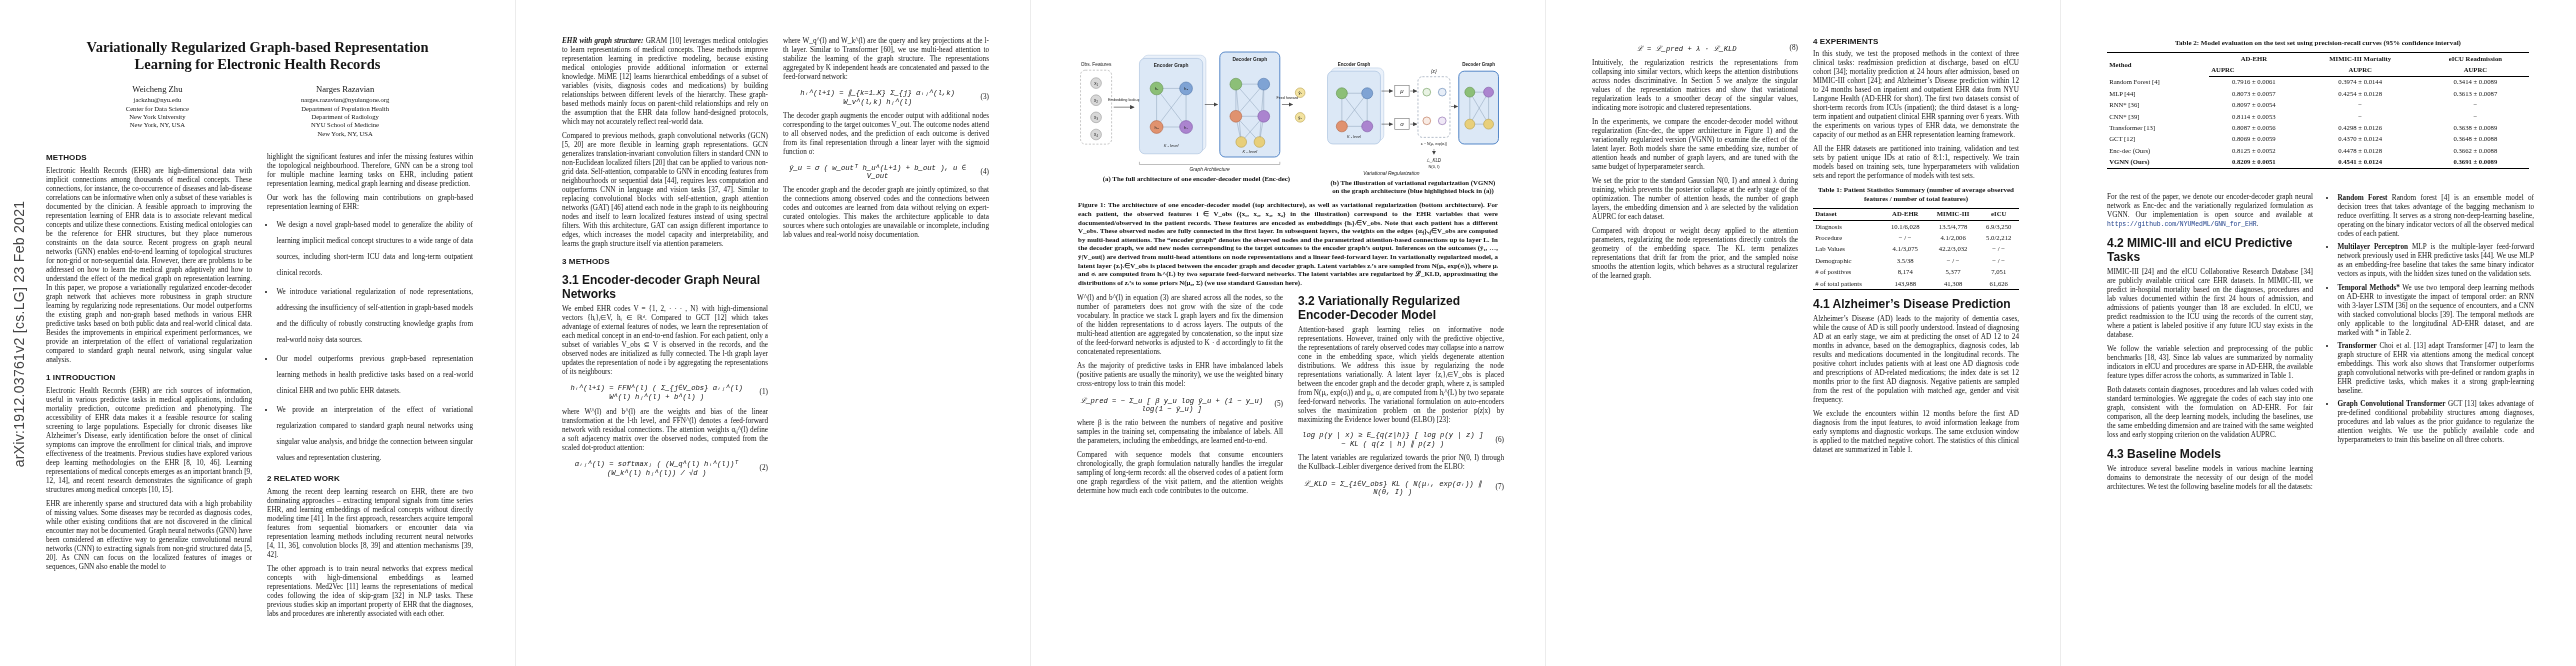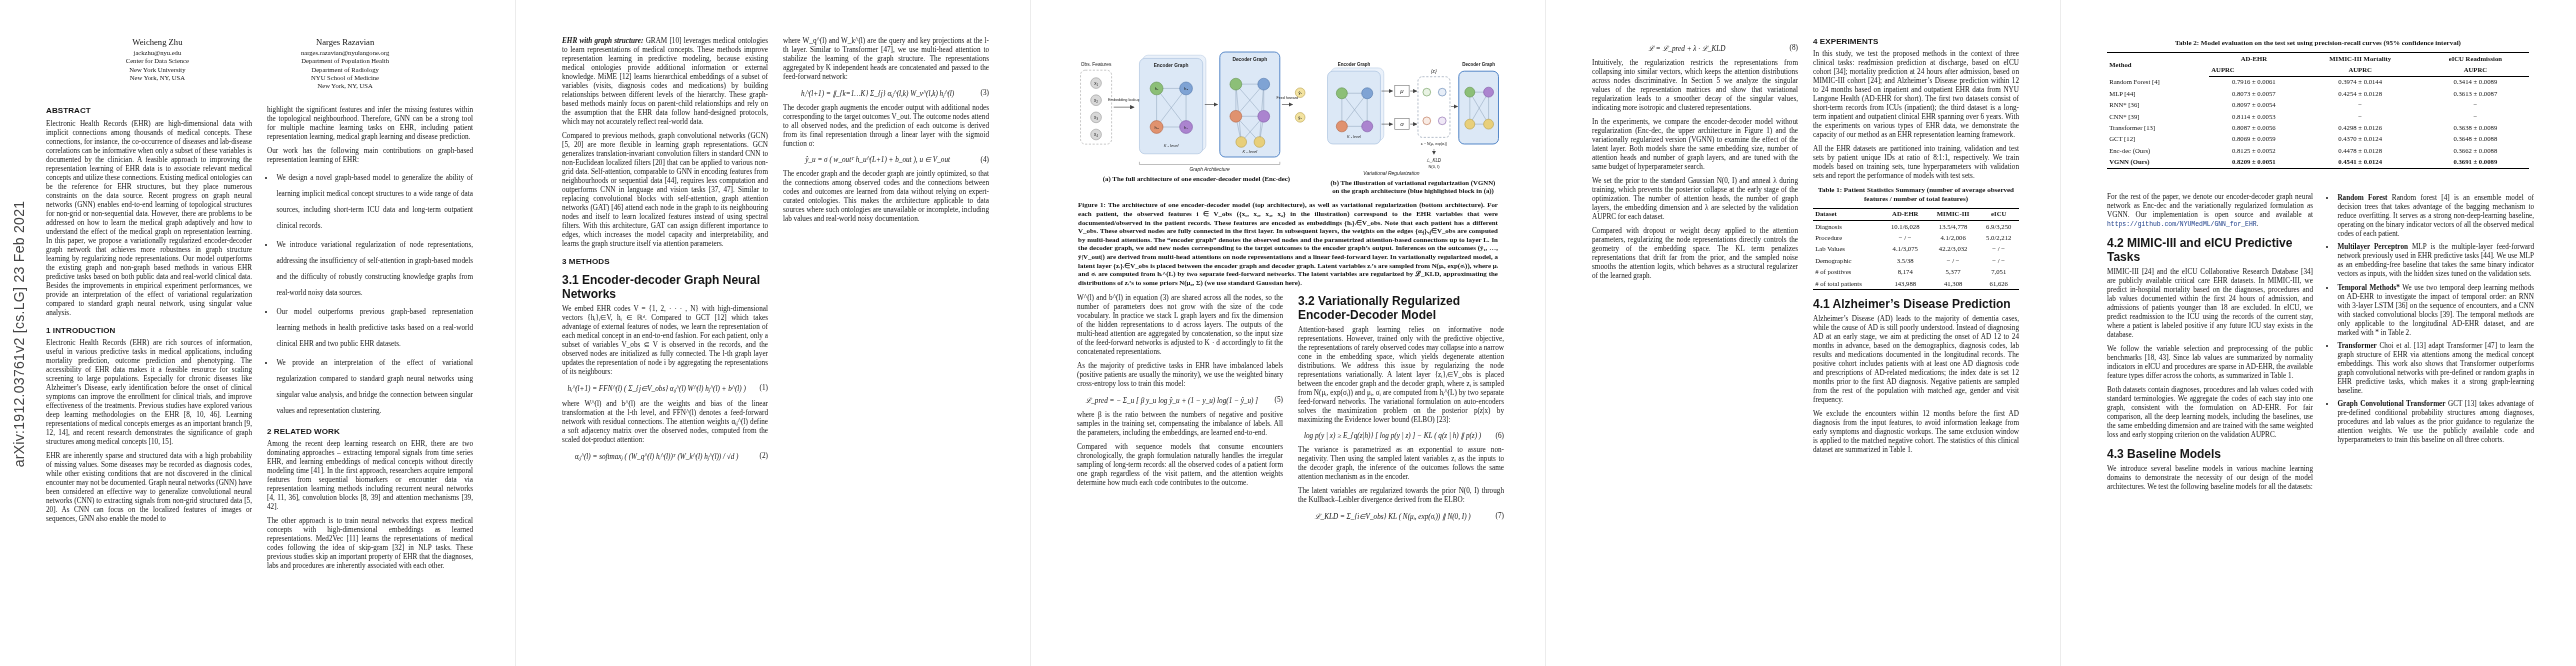--- a/index.html
+++ b/index.html
@@ -19,21 +19,21 @@
   h2.sec { font-family:"Liberation Sans", sans-serif; font-size:8px; font-weight:bold; margin:8.3px 0 4.4px; letter-spacing:0.1px; }
   h3.subsec { font-family:"Liberation Sans", sans-serif; font-size:12px; font-weight:bold; margin:7.2px 0 3.9px; }
   p.body { font-size:7.2px; line-height:9px; text-align:justify; margin-bottom:5px; }
   p.body .lead { font-weight:bold; font-style:italic; }
   ul.contrib { margin:2.2px 0 5.6px; padding-left:9.4px; font-size:7.2px; line-height:16px; text-align:justify; }
   ul.contrib li { margin-bottom:2.8px; }
   ul.baselines { margin:1.1px 0 5.6px; padding-left:9.4px; font-size:7.2px; line-height:9px; text-align:justify; }
   ul.baselines li { margin-bottom:4.4px; }
   ul.baselines .blead { font-weight:bold; }
   .eq { display:flex; align-items:center; margin:6.1px 0; font-size:7.2px; }
-  .eq .math { flex:1; text-align:center; font-style:italic; font-family:Liberation Serif, serif; }
+  .eq .math { flex:1; text-align:center; font-style:italic; font-family:Liberation Mono, monospace; }
   .eq .num { width:16.7px; text-align:right; font-style:normal; }
   a.repo { font-family:"Liberation Mono", monospace; font-size:6.4px; color:#20408a; text-decoration:none; }
 
   
   .arxiv-stamp { position:absolute; left:11px; top:50%; transform-origin:0 0;
                  transform:rotate(-90deg) translateX(-50%); white-space:nowrap;
                  font-family:"Liberation Sans", sans-serif; font-size:14px; color:#454545; letter-spacing:0.3px; }
 
   
   .figwrap { margin-bottom:6.7px; }
@@ -54,40 +54,41 @@
   table.acm tr.best td { font-weight:bold; }
   .t2wrap { margin-bottom:24px; }
 </style>
 </head>
 <body>
 
 <div class="strip">
 
   <div class="page">
     <div class="arxiv-stamp">arXiv:1912.03761v2  [cs.LG]  23 Feb 2021</div>
+    <h1 class="title">Variationally Regularized Graph-based Representation Learning for Electronic Health Records</h1>
     <div class="authors">
       <div class="author">
         <div class="name">Weicheng Zhu</div>
         <div class="line">jackzhu@nyu.edu</div>
         <div class="line">Center for Data Science</div>
         <div class="line">New York University</div>
         <div class="line">New York, NY, USA</div>
       </div>
       <div class="author">
         <div class="name">Narges Razavian</div>
         <div class="line">narges.razavian@nyulangone.org</div>
         <div class="line">Department of Population Health</div>
         <div class="line">Department of Radiology</div>
         <div class="line">NYU School of Medicine</div>
         <div class="line">New York, NY, USA</div>
       </div>
     </div>
     <div class="cols">
       <div class="col">
-        <h2 class="sec" style="margin-top:0">ABSTRACT</h2>
+        <h2 class="sec" style="margin-top:0">METHODS</h2>
         <p class="body">Electronic Health Records (EHR) are high-dimensional data with implicit connections among thousands of medical concepts. These connections, for instance, the co-occurrence of diseases and lab-disease correlations can be informative when only a subset of these variables is documented by the clinician. A feasible approach to improving the representation learning of EHR data is to associate relevant medical concepts and utilize these connections. Existing medical ontologies can be the reference for EHR structures, but they place numerous constraints on the data source. Recent progress on graph neural networks (GNN) enables end-to-end learning of topological structures for non-grid or non-sequential data. However, there are problems to be addressed on how to learn the medical graph adaptively and how to understand the effect of the medical graph on representation learning. In this paper, we propose a variationally regularized encoder-decoder graph network that achieves more robustness in graph structure learning by regularizing node representations. Our model outperforms the existing graph and non-graph based methods in various EHR predictive tasks based on both public data and real-world clinical data. Besides the improvements in empirical experiment performances, we provide an interpretation of the effect of variational regularization compared to standard graph neural network, using singular value analysis.</p>
         <h2 class="sec">1 INTRODUCTION</h2>
         <p class="body">Electronic Health Records (EHR) are rich sources of information, useful in various predictive tasks in medical applications, including mortality prediction, outcome prediction and phenotyping. The accessibility of EHR data makes it a feasible resource for scaling screening to large populations. Especially for chronic diseases like Alzheimer’s Disease, early identification before the onset of clinical symptoms can improve the enrollment for clinical trials, and improve effectiveness of the treatments. Previous studies have explored various deep learning methodologies on the EHR [8, 10, 46]. Learning representations of medical concepts emerges as an important branch [9, 12, 14], and recent research demonstrates the significance of graph structures among medical concepts [10, 15].</p>
         <p class="body">EHR are inherently sparse and structured data with a high probability of missing values. Some diseases may be recorded as diagnosis codes, while other existing conditions that are not discovered in the clinical encounter may not be documented. Graph neural networks (GNN) have been considered an effective way to generalize convolutional neural networks (CNN) to extracting signals from non-grid structured data [5, 20]. As CNN can focus on the localized features of images or sequences, GNN also enable the model to</p>
       </div>
       <div class="col">
         <p class="body">highlight the significant features and infer the missing features within the topological neighbourhood. Therefore, GNN can be a strong tool for multiple machine learning tasks on EHR, including patient representation learning, medical graph learning and disease prediction.</p>
         <p class="body">Our work has the following main contributions on graph-based representation learning of EHR:</p>
         <ul class="contrib">
           <li>We design a novel graph-based model to generalize the ability of learning implicit medical concept structures to a wide range of data sources, including short-term ICU data and long-term outpatient clinical records.</li>
@@ -114,21 +115,21 @@
           <span class="math">hᵢ^(l+1) = FFN^(l) ( Σ_{j∈V_obs} αᵢⱼ^(l) W^(l) hⱼ^(l) + b^(l) )</span>
           <span class="num">(1)</span>
         </div>
         <p class="body">where W^(l) and b^(l) are the weights and bias of the linear transformation at the l-th level, and FFN^(l) denotes a feed-forward network with residual connections. The attention weights αᵢⱼ^(l) define a soft adjacency matrix over the observed nodes, computed from the scaled dot-product attention:</p>
         <div class="eq">
           <span class="math">αᵢⱼ^(l) = softmaxⱼ ( (W_q^(l) hᵢ^(l))ᵀ (W_k^(l) hⱼ^(l)) / √d )</span>
           <span class="num">(2)</span>
         </div>
       </div>
       <div class="col">
-        <p class="body">where W_q^(l) and W_k^(l) are the query and key projections at the l-th layer. Similar to Transformer [47], we use multi-head attention to stabilize the learning of the graph structure. The representations aggregated by K independent heads are concatenated and passed to the feed-forward network:</p>
+        <p class="body">where W_q^(l) and W_k^(l) are the query and key projections at the l-th layer. Similar to Transformer [60], we use multi-head attention to stabilize the learning of the graph structure. The representations aggregated by K independent heads are concatenated and passed to the feed-forward network:</p>
         <div class="eq">
           <span class="math">hᵢ^(l+1) = ∥_{k=1…K} Σ_{j} αᵢⱼ^(l,k) W_v^(l,k) hⱼ^(l)</span>
           <span class="num">(3)</span>
         </div>
         <p class="body">The decoder graph augments the encoder output with additional nodes corresponding to the target outcomes V_out. The outcome nodes attend to all observed nodes, and the prediction of each outcome is derived from its final representation through a linear layer with the sigmoid function σ:</p>
         <div class="eq">
           <span class="math">ŷ_u = σ ( w_outᵀ h_u^(L+1) + b_out ),   u ∈ V_out</span>
           <span class="num">(4)</span>
         </div>
         <p class="body">The encoder graph and the decoder graph are jointly optimized, so that the connections among observed codes and the connections between codes and outcomes are learned from data without relying on expert-curated ontologies. This makes the architecture applicable to data sources where such ontologies are unavailable or incomplete, including lab values and real-world noisy documentation.</p>
@@ -315,21 +316,20 @@
         <p class="body">where β is the ratio between the numbers of negative and positive samples in the training set, compensating the imbalance of labels. All the parameters, including the embeddings, are learned end-to-end.</p>
         <p class="body">Compared with sequence models that consume encounters chronologically, the graph formulation naturally handles the irregular sampling of long-term records: all the observed codes of a patient form one graph regardless of the visit pattern, and the attention weights determine how much each code contributes to the outcome.</p>
       </div>
       <div class="col">
         <h3 class="subsec" style="margin-top:0">3.2 Variationally Regularized Encoder-Decoder Model</h3>
         <p class="body">Attention-based graph learning relies on informative node representations. However, trained only with the predictive objective, the representations of rarely observed codes may collapse into a narrow cone in the embedding space, which yields degenerate attention distributions. We address this issue by regularizing the node representations variationally. A latent layer {zᵢ}ᵢ∈V_obs is placed between the encoder graph and the decoder graph, where zᵢ is sampled from N(μᵢ, exp(σᵢ)) and μᵢ, σᵢ are computed from hᵢ^(L) by two separate feed-forward networks. The variational formulation on auto-encoders solves the maximization problem on the posterior p(z|x) by maximizing the Evidence lower bound (ELBO) [23]:</p>
         <div class="eq">
           <span class="math">log p(y | x) ≥ E_{q(z|h)} [ log p(y | z) ] − KL ( q(z | h) ∥ p(z) )</span>
           <span class="num">(6)</span>
         </div>
-        <p class="body">The variance is parametrized as an exponential to assure non-negativity. Then using the sampled latent variables zᵢ as the inputs to the decoder graph, the inference of the outcomes follows the same attention mechanism as in the encoder.</p>
         <p class="body">The latent variables are regularized towards the prior N(0, I) through the Kullback–Leibler divergence derived from the ELBO:</p>
         <div class="eq">
           <span class="math">ℒ_KLD = Σ_{i∈V_obs} KL ( N(μᵢ, exp(σᵢ)) ∥ N(0, I) )</span>
           <span class="num">(7)</span>
         </div>
       </div>
     </div>
   </div>
 
   <div class="page">

